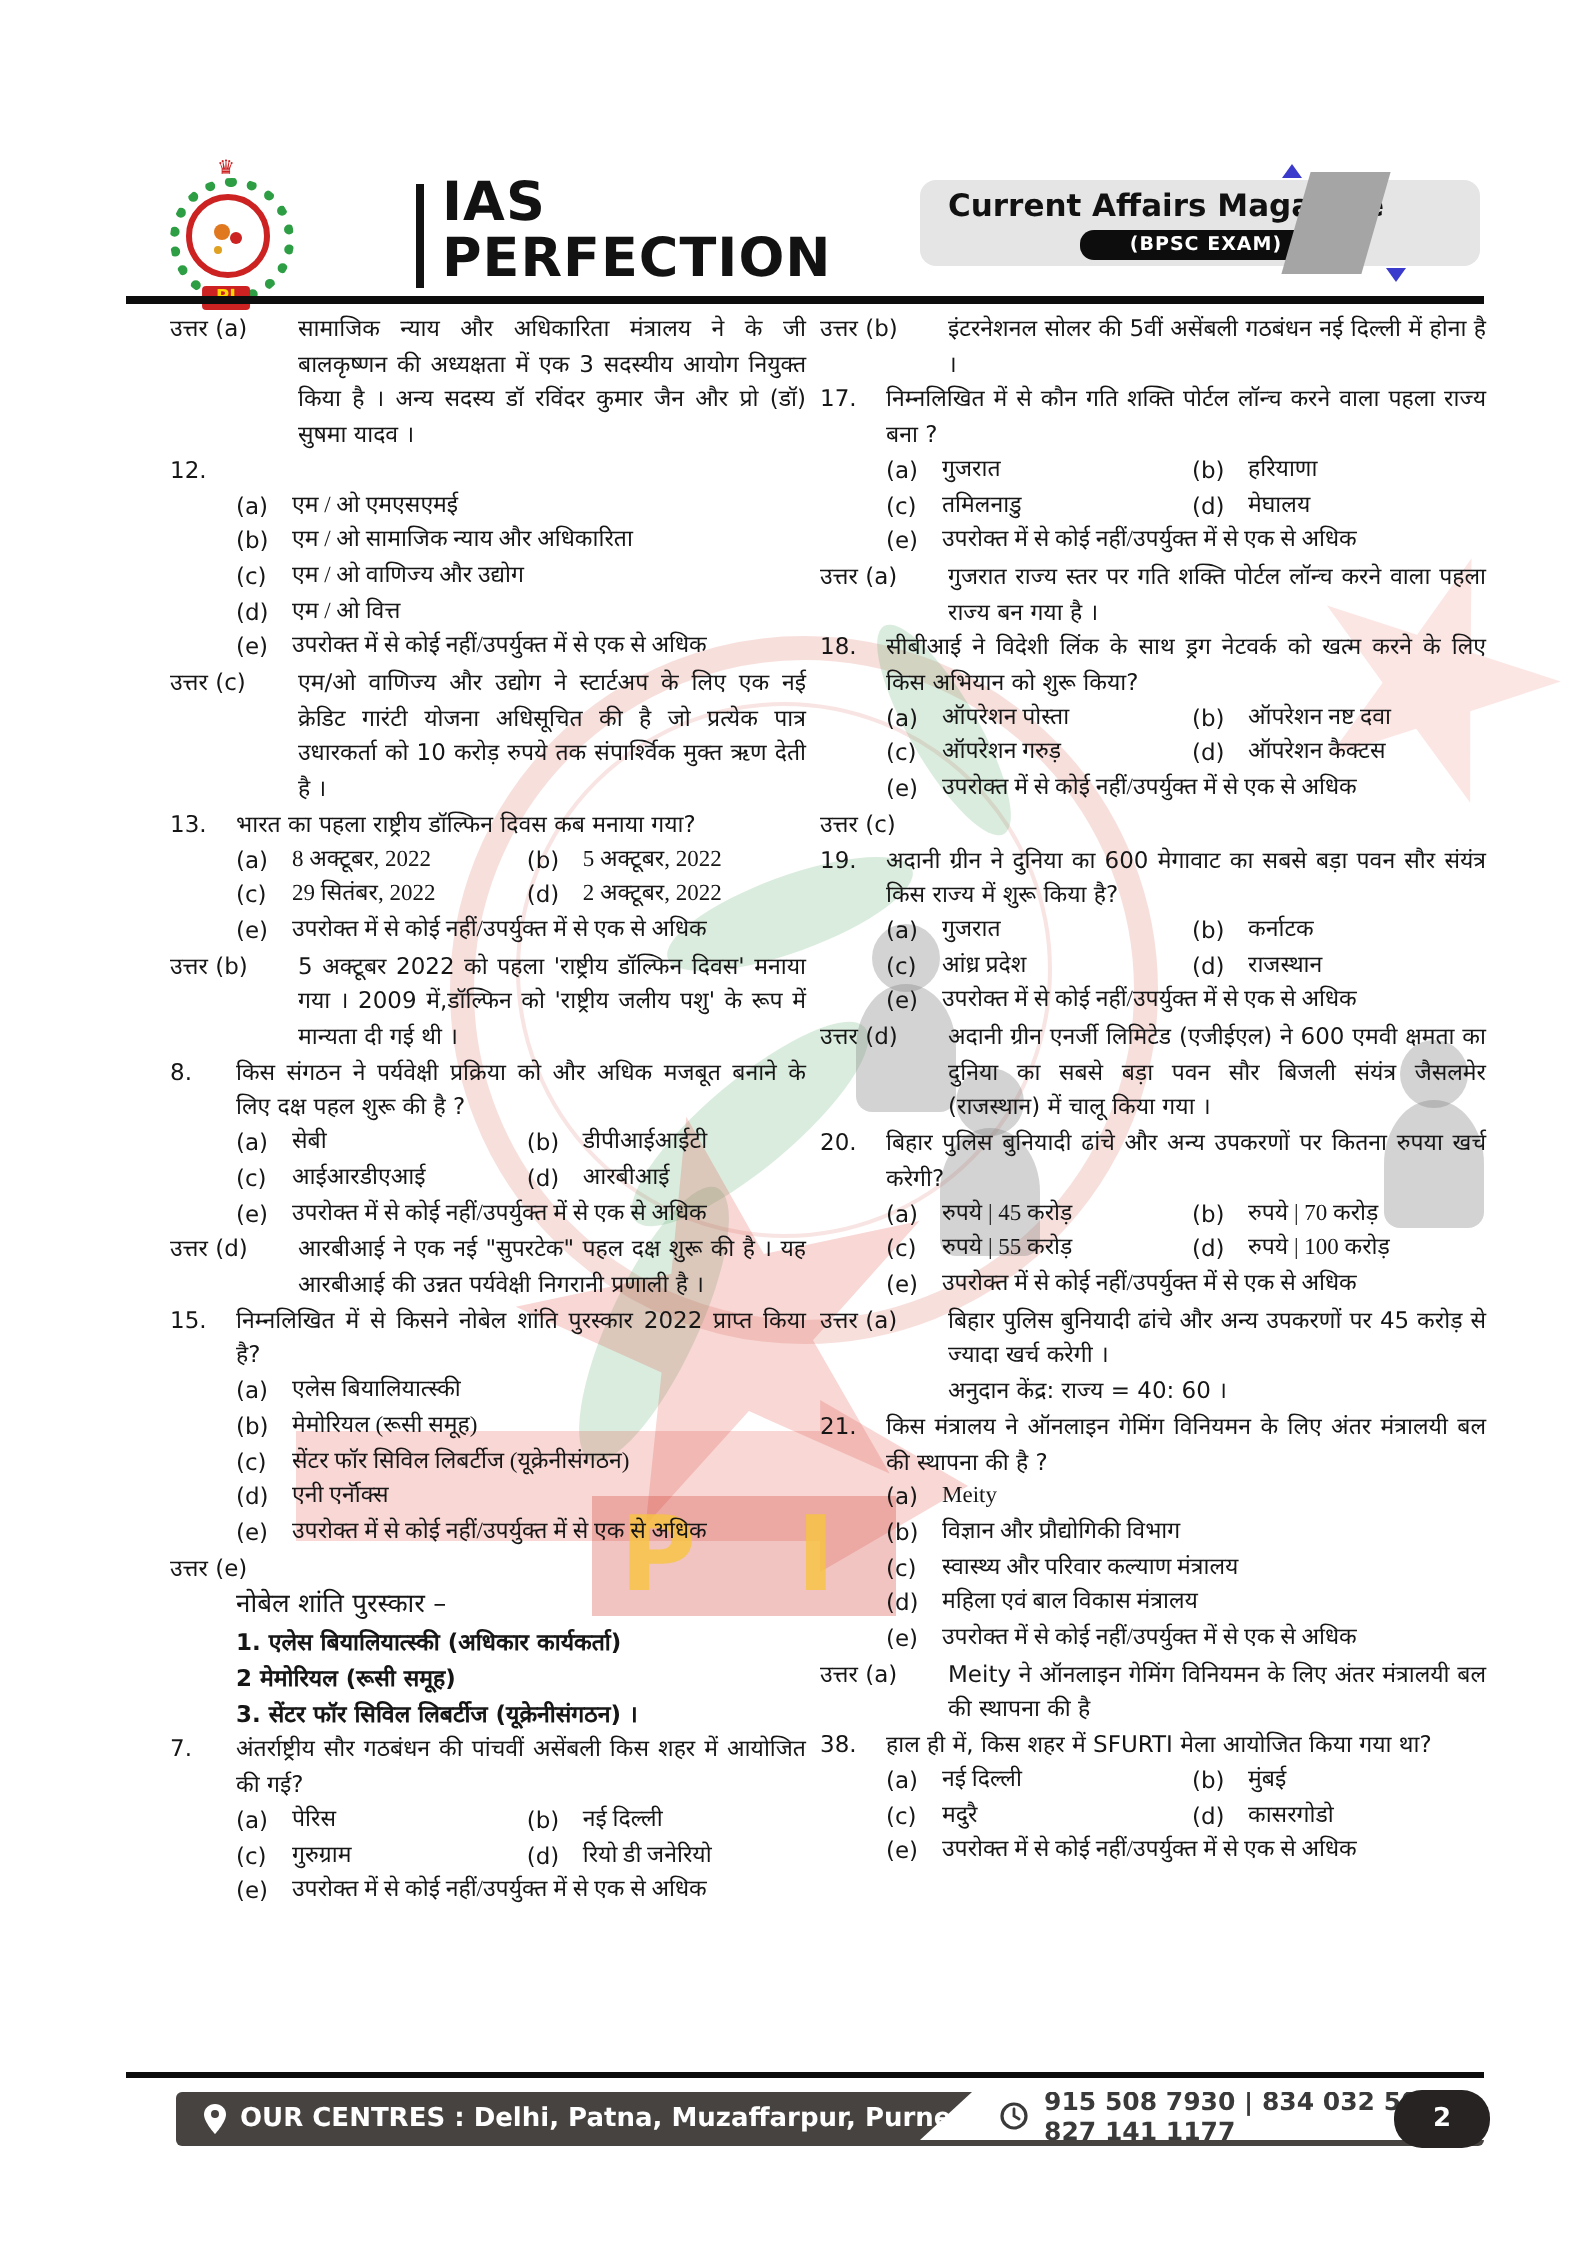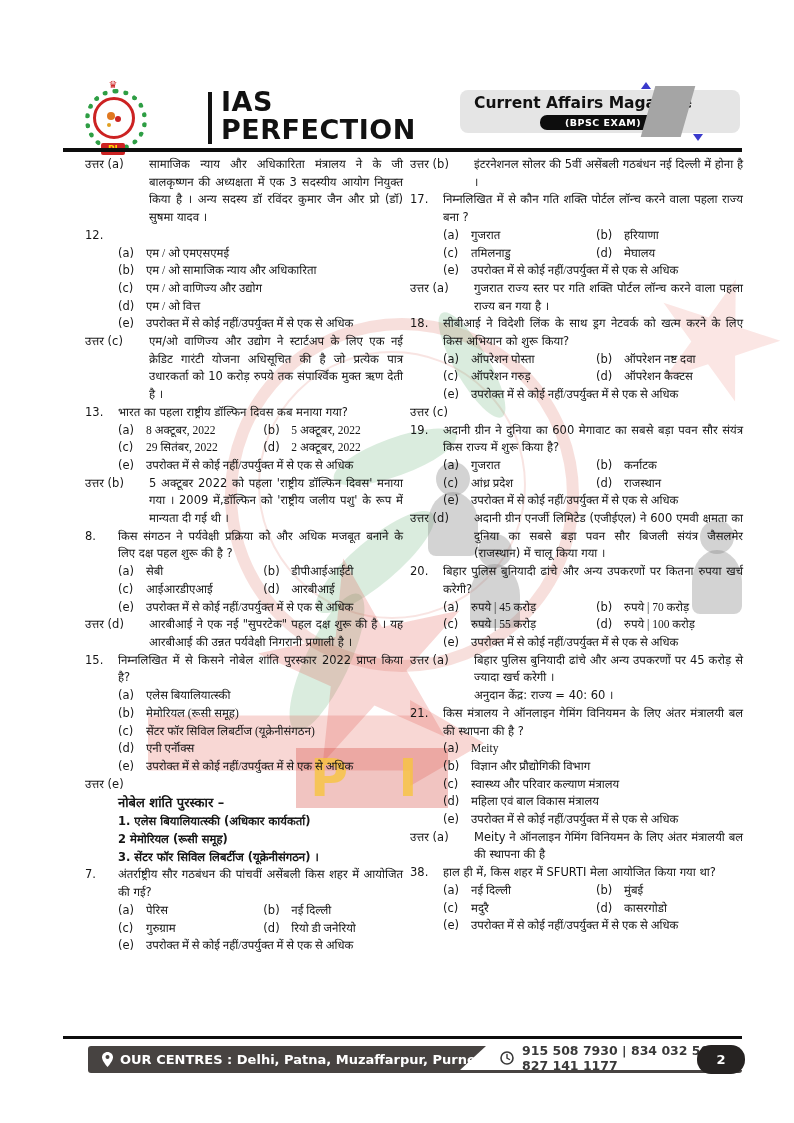--- a/index.html
+++ b/index.html
@@ -61,21 +61,21 @@
   .opt-row{padding-left:33px;display:flex;}
   .opt-label{flex:0 0 28px;}
   .opt-text{flex:1;font-family:Liberation Serif, serif;}
   .opt-row.pair{display:flex;}
   .opt-a{flex:0 0 51%;display:flex;}
   .opt-b{flex:1;display:flex;}
   .ans-row{display:flex;}
   .ans-label{flex:0 0 64px;white-space:nowrap;}
   .ans-text{flex:1;text-align:justify;}
   .ans-extra{padding-left:64px;}
-  .note-heading{padding-left:33px;font-weight:700;font-size:13px;}
+  .note-heading{padding-left:33px;font-weight:400;font-size:13px;}
   .note-line{padding-left:33px;font-weight:bold;}
 
   
   .footer-rule{position:absolute;left:63px;top:1036px;width:679px;height:3px;background:#0d0d0d;z-index:2;}
   .footer-bar{position:absolute;left:88px;top:1046px;width:654px;height:27px;background:#474341;border-radius:3px;z-index:2;color:#fff;}
   .centres{position:absolute;left:14px;top:0;height:100%;display:flex;align-items:center;gap:7px;font-size:13px;font-weight:600;}
   .footer-white{position:absolute;left:372px;right:0;top:0;bottom:3px;background:#fff;
     clip-path:polygon(26px 0,100% 0,100% 100%,0 100%);display:flex;align-items:center;gap:8px;padding-left:40px;
     color:#3a3a3a;font-weight:700;font-size:12.5px;}
   .page-badge{position:absolute;right:-3px;top:-1px;width:48px;height:29px;background:#262322;border-radius:14px;

